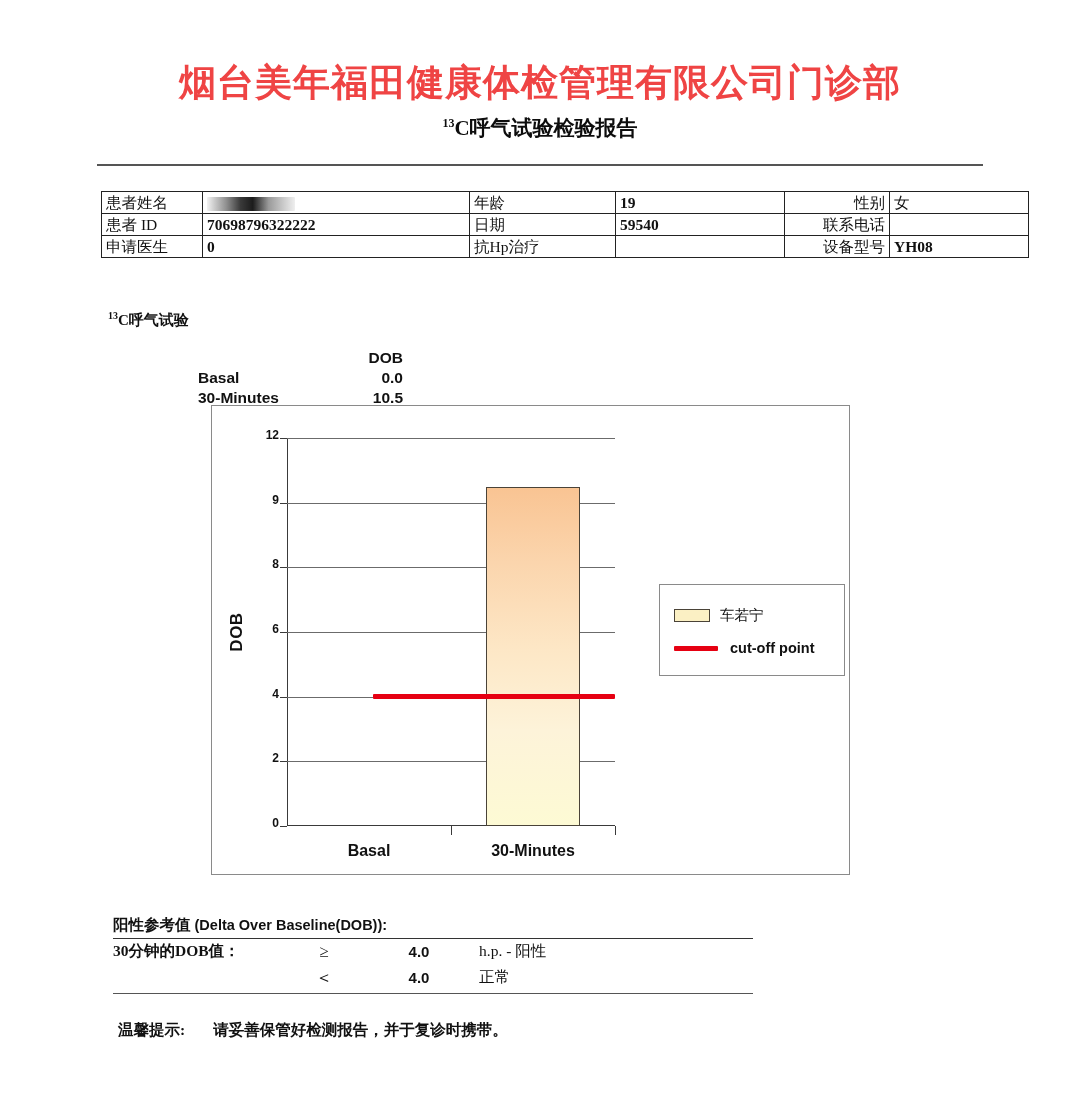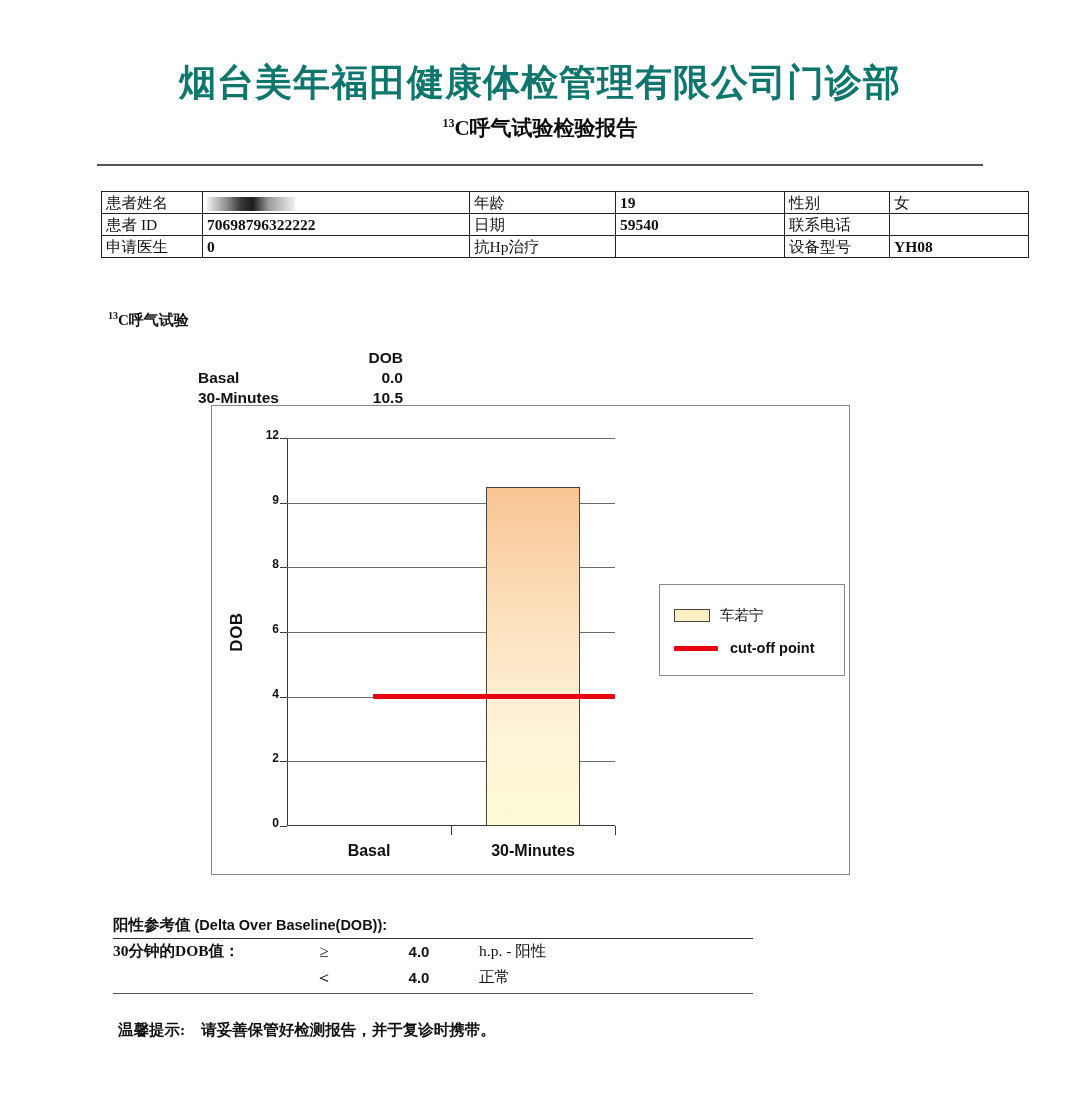--- a/index.html
+++ b/index.html
@@ -19,21 +19,21 @@
   
   .header {
     padding-top: 62px;
     text-align: center;
   }
   .org-title {
     font-family: "Liberation Serif", "DejaVu Serif", serif;
     font-size: 37px;
     font-weight: bold;
     letter-spacing: 1px;
-    color: #0f766e;
+    color: #ef4444;
     line-height: 1.15;
   }
   .report-title {
     font-family: "Liberation Serif", "DejaVu Serif", serif;
     font-size: 21px;
     font-weight: bold;
     margin-top: 9px;
     color: #0d0d0d;
   }
   .report-title sup {
@@ -65,21 +65,21 @@
     font-family: "Liberation Serif", "DejaVu Serif", serif;
     font-size: 15.5px;
     white-space: nowrap;
     overflow: hidden;
     line-height: 21px;
   }
   td.lbl { width: 92px; margin-top: 7px; }
   td.val-wide { width: 258px; }
   td.lbl2 { width: 137px; }
   td.val2 { width: 160px; }
-  td.lbl3 { width: 96px; }
+  td.lbl3 { width: 96px; text-align: right; }
   td.val3 { width: 130px; }
   .latin {
     font-family: "Liberation Sans", "DejaVu Sans", sans-serif;
     font-size: 14px;
     font-weight: bold;
   }
   .redacted {
     display: inline-block;
     width: 88px;
     height: 14px;
@@ -319,21 +319,21 @@
 
   
   .tip {
     position: absolute;
     left: 118px;
     top: 1020px;
     font-family: "Liberation Serif", "DejaVu Serif", serif;
     font-size: 15.5px;
     font-weight: bold;
   }
-  .tip .tip-body { margin-left: 16px; font-weight: bold; font-family: Liberation Serif, serif; }
+  .tip .tip-body { margin-left: 28px; font-weight: bold; font-family: Liberation Serif, serif; }
 </style>
 </head>
 <body>
 
 <div class="header">
   <div class="org-title">烟台美年福田健康体检管理有限公司门诊部</div>
   <div class="report-title">
     <sup>13</sup><span>C呼气试验检验报告</span>
   </div>
 </div>

